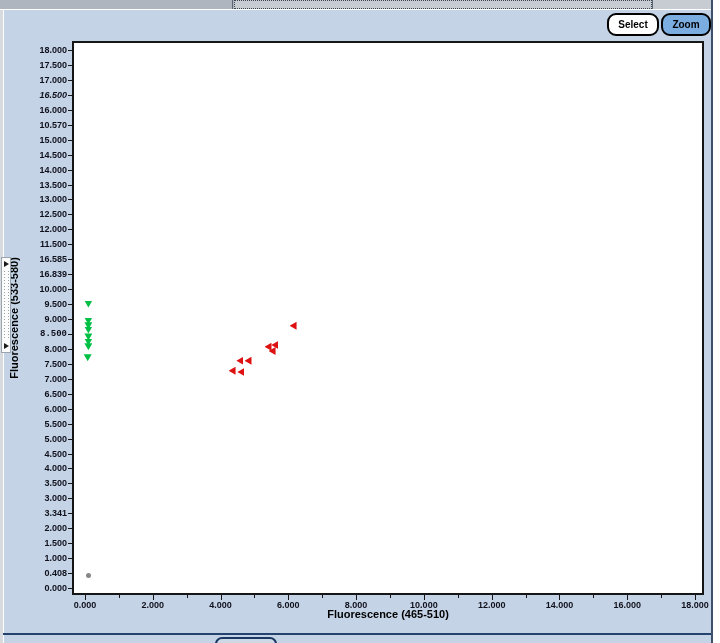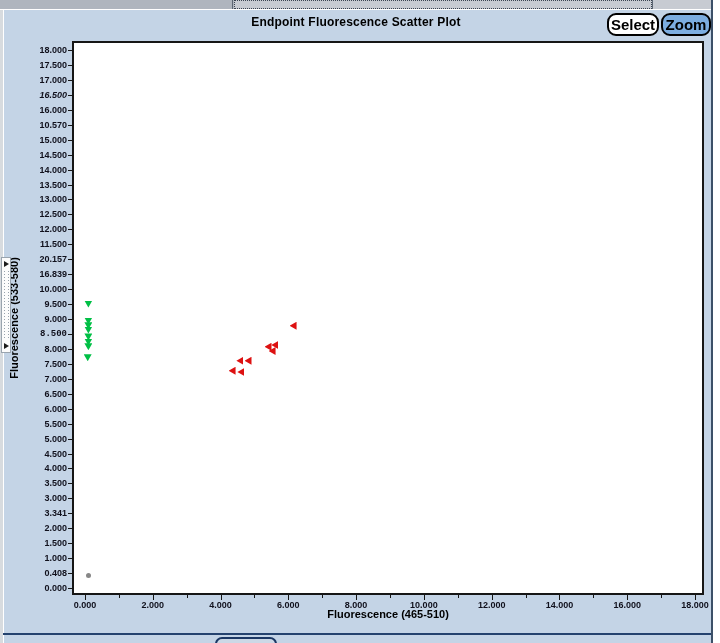--- a/index.html
+++ b/index.html
@@ -13,21 +13,21 @@
   .top-bar .focus-seg { position:absolute; left:234px; top:0; width:416px; height:7px; background:#c7cbd2; border:1px dotted #3a4350; }
   .top-bar .right-seg { position:absolute; left:653px; top:0; width:59px; height:9px; background:#c7cbd2; }
   .left-strip  { position:absolute; left:0; top:10px; width:3px; height:633px; background:#d7dbdf; border-right:1px solid #ffffff; }
   .right-strip { position:absolute; left:713px; top:0; width:7px; height:643px; background:#ffffff; }
   .panel-right-border { position:absolute; left:711px; top:0; width:2px; height:643px; background:#3c5068; }
 
   .chart-title { position:absolute; left:0; top:15px; width:712px; text-align:center;
                  font-weight:bold; font-size:12px; color:#000; letter-spacing:0.2px; }
 
   .btn { position:absolute; top:13px; height:23px; border:2px solid #000; border-radius:9px;
-         font-weight:bold; font-size:15px; color:#000; display:flex; align-items:center;
+         font-weight:bold; font-size:10px; color:#000; display:flex; align-items:center;
          justify-content:center; box-sizing:border-box; cursor:default; }
   #select-btn { left:607px; width:52px; background:#ffffff; }
   #zoom-btn   { left:661px; width:50px; background:#7cade0; }
 
   
   .plot-area { position:absolute; left:72px; top:41px; width:632px; height:554px;
                background:#ffffff; border:2px solid #161616; box-sizing:border-box; }
   .tick-label { position:absolute; font-weight:bold; font-size:9px; color:#10101c; line-height:10px; }
   .tick-label.y { text-align:right; width:46px; height:10px; }
   .tick-label.x { text-align:center; width:50px; height:10px; }
@@ -66,21 +66,20 @@
     <div class="focus-seg"></div>
     <div class="right-seg"></div>
     <div class="seg-line" style="left:232px"></div>
     <div class="seg-line" style="left:652px"></div>
   </div>
 
   <div class="left-strip"></div>
   <div class="right-strip"></div>
   <div class="panel-right-border"></div>
 
-  <div class="chart-title">Endpoint Fluorescence Scatter Plot</div>
 
   <button class="btn" id="select-btn">Select</button>
   <button class="btn" id="zoom-btn">Zoom</button>
 
   <div class="plot-area"></div>
 
   <div class="axis-title" id="y-axis-title">Fluorescence (533-580)</div>
   <div class="axis-title" id="x-axis-title">Fluorescence (465-510)</div>
 
   <div id="chart-layer">
@@ -105,21 +104,21 @@
       <div class="tick-label y" style="left: 21px; top: 179.5px;">13.500</div>
       <div class="tick-mark" style="left: 68px; top: 184.5px; width: 4px; height: 1px;"></div>
       <div class="tick-label y" style="left: 21px; top: 194.444px;">13.000</div>
       <div class="tick-mark" style="left: 68px; top: 199.444px; width: 4px; height: 1px;"></div>
       <div class="tick-label y" style="left: 21px; top: 209.389px;">12.500</div>
       <div class="tick-mark" style="left: 68px; top: 214.389px; width: 4px; height: 1px;"></div>
       <div class="tick-label y" style="left: 21px; top: 224.333px;">12.000</div>
       <div class="tick-mark" style="left: 68px; top: 229.333px; width: 4px; height: 1px;"></div>
       <div class="tick-label y" style="left: 21px; top: 239.278px;">11.500</div>
       <div class="tick-mark" style="left: 68px; top: 244.278px; width: 4px; height: 1px;"></div>
-      <div class="tick-label y" style="left: 21px; top: 254.222px;">20.157</div>
+      <div class="tick-label y" style="left: 21px; top: 254.222px;">16.585</div>
       <div class="tick-mark" style="left: 68px; top: 259.222px; width: 4px; height: 1px;"></div>
       <div class="tick-label y" style="left: 21px; top: 269.167px;">16.839</div>
       <div class="tick-mark" style="left: 68px; top: 274.167px; width: 4px; height: 1px;"></div>
       <div class="tick-label y" style="left: 21px; top: 284.111px;">10.000</div>
       <div class="tick-mark" style="left: 68px; top: 289.111px; width: 4px; height: 1px;"></div>
       <div class="tick-label y" style="left: 21px; top: 299.056px;">9.500</div>
       <div class="tick-mark" style="left: 68px; top: 304.056px; width: 4px; height: 1px;"></div>
       <div class="tick-label y" style="left: 21px; top: 314px;">9.000</div>
       <div class="tick-mark" style="left: 68px; top: 319px; width: 4px; height: 1px;"></div>
       <div class="tick-label y" style="left: 21px; top: 328.944px; font-family: Liberation Mono, monospace;">8.500</div>

